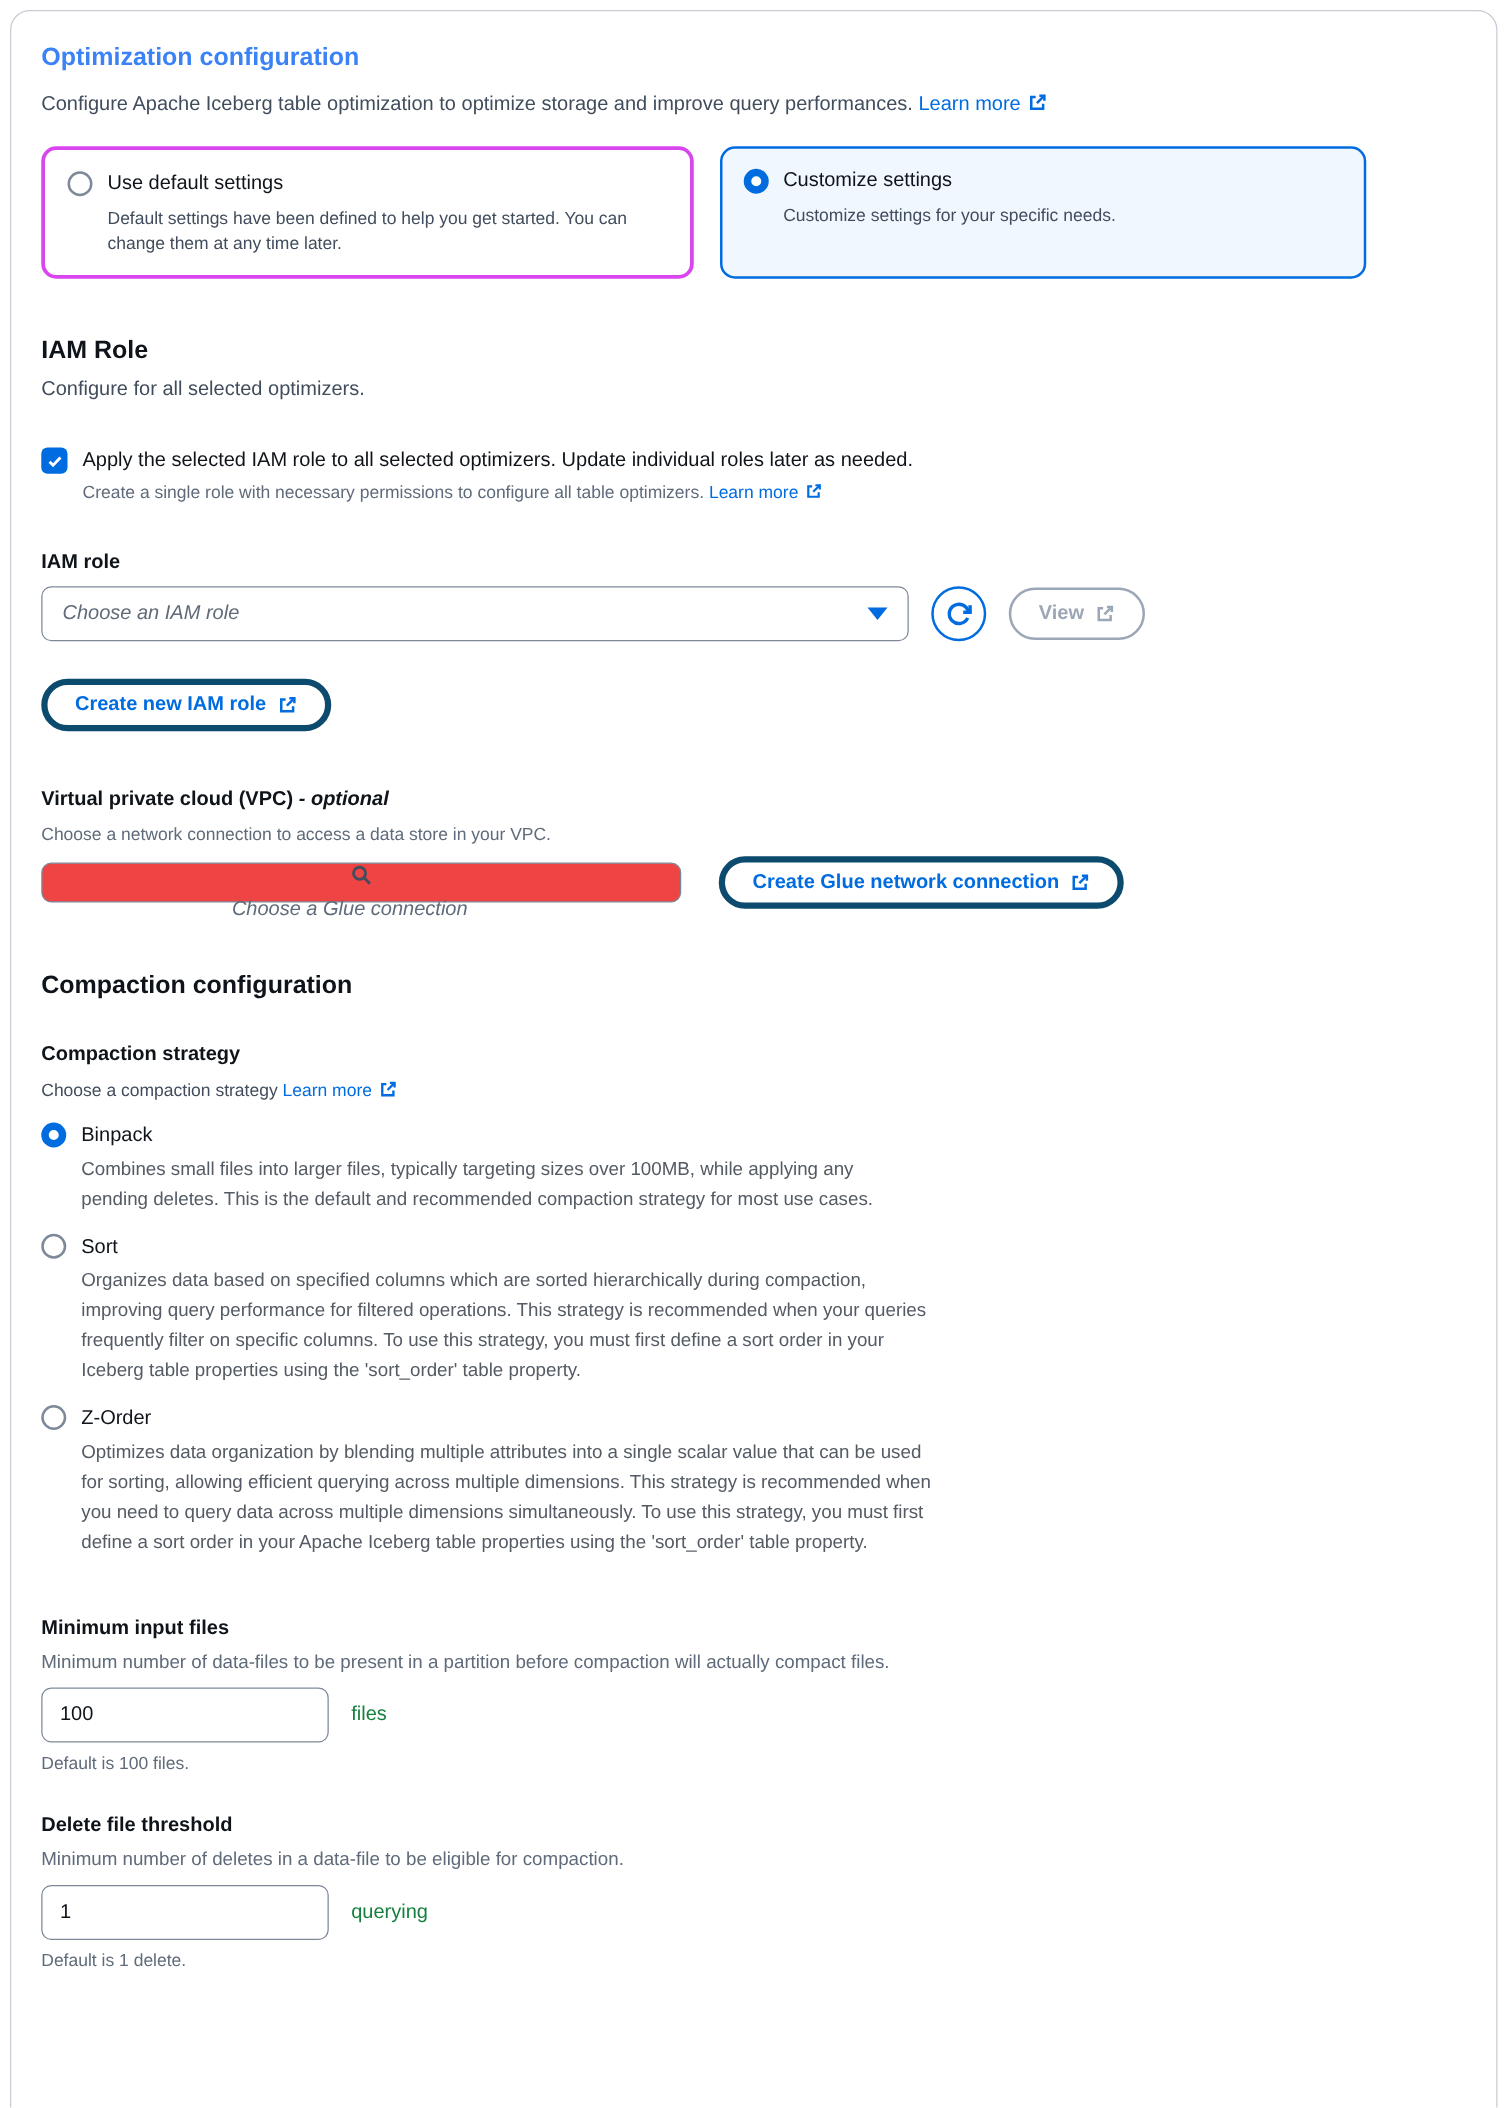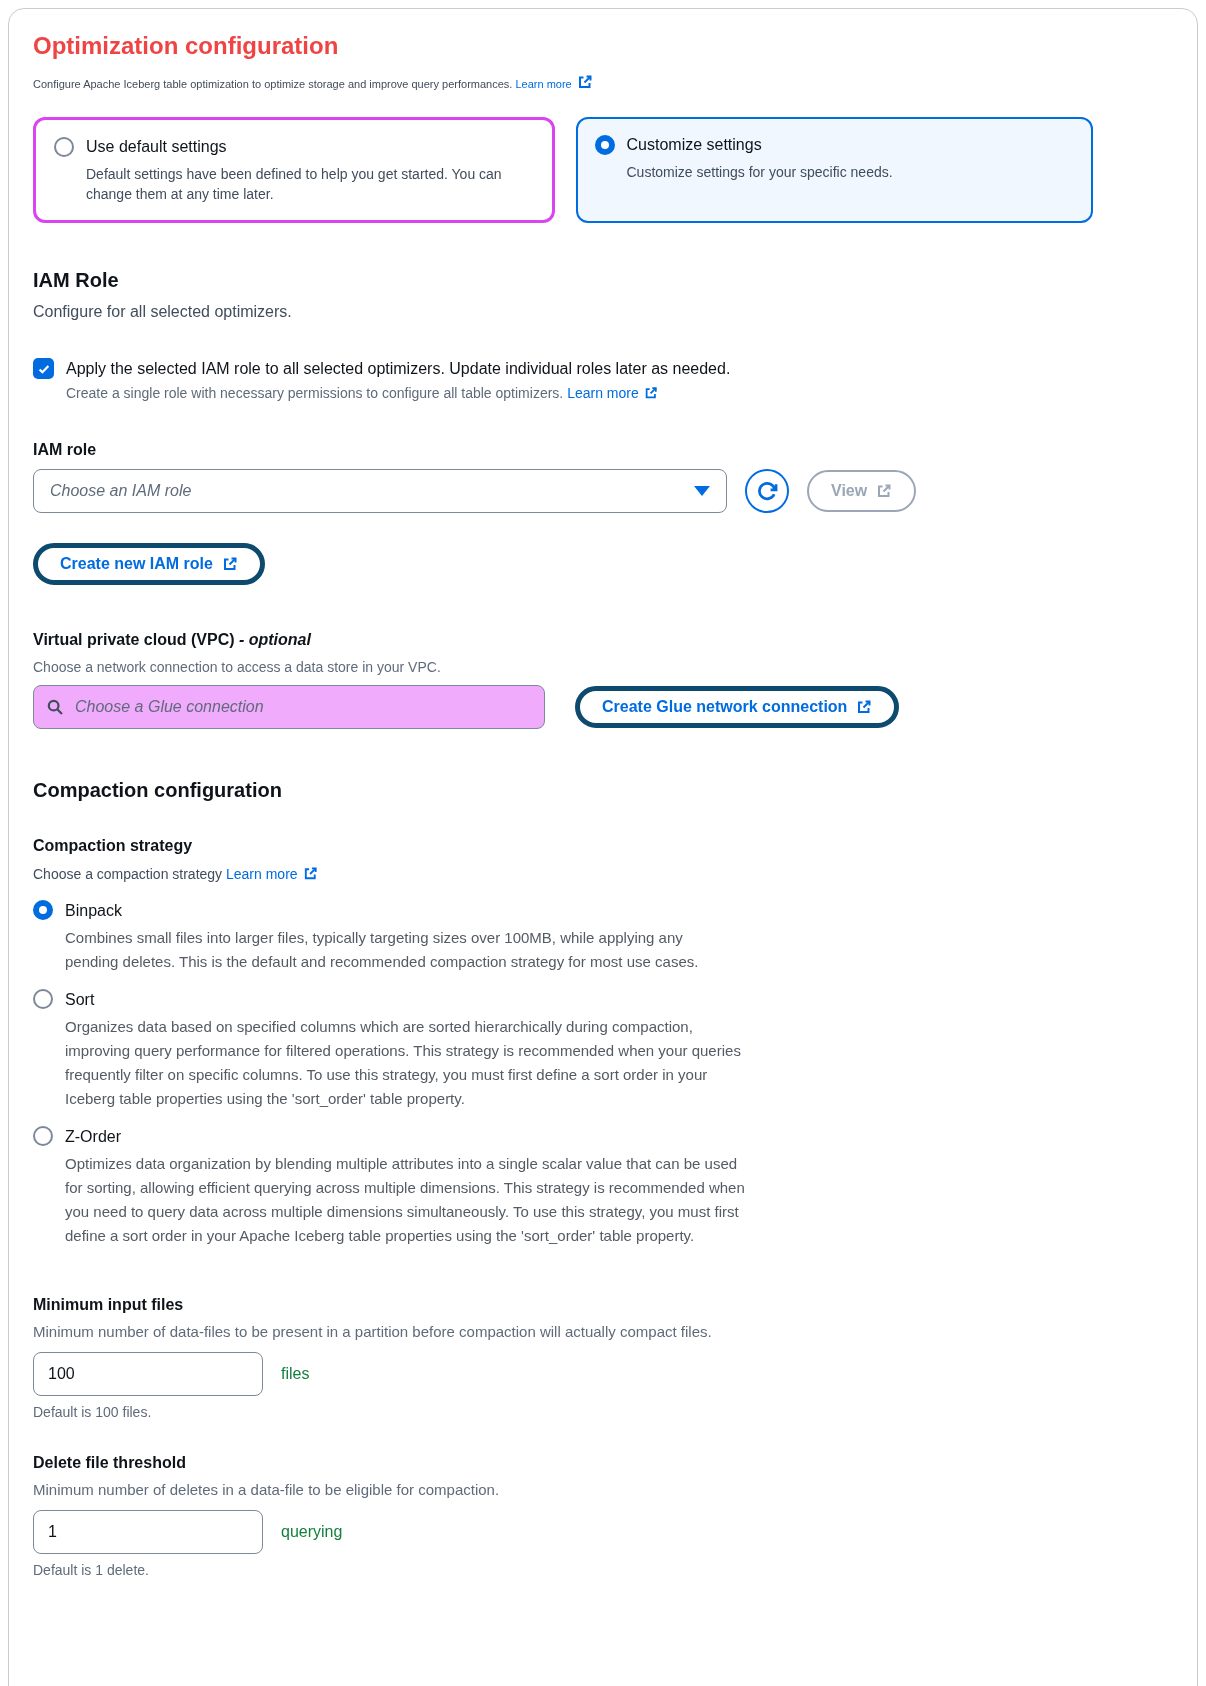--- a/index.html
+++ b/index.html
@@ -11,23 +11,23 @@
     color: #0f141a;
   }
   .container {
     margin: 8px 8px 0 8px;
     width: 1190px; height: 1700px;
     border: 1px solid #c6cbd4;
     border-radius: 16px;
     padding: 22px 24px 0 24px;
     background: #ffffff;
   }
-  h1 { font-size: 24px; line-height: 30px; margin: 0; font-weight: 700; color: #ef4444; }
+  h1 { font-size: 20px; line-height: 30px; margin: 0; font-weight: 700; color: #3b82f6; }
   h2 { font-size: 20px; line-height: 26px; margin: 0; font-weight: 700; color: #0f141a; }
-  .page-desc { margin-top: 12px; font-size: 11px; line-height: 22px; color: #414d5c; }
+  .page-desc { margin-top: 12px; font-size: 16px; line-height: 22px; color: #414d5c; }
   a.link { color: #006ce0; text-decoration: none; font-size: inherit; }
   .ext-icon { display: inline-block; vertical-align: -2px; margin-left: 5px; }
 
   
   .tiles { margin-top: 22px; display: flex; gap: 21px; width: 1060px; }
   .tile {
     flex: 1 1 0; border: 3px solid #d946ef; border-radius: 12px;
     padding: 16px 18px; background: #fff; display: flex; gap: 12px; min-height: 98px;
   }
   .tile.selected { border: 2px solid #006ce0; background: #f0f7ff; padding: 15px 17px; }
@@ -74,22 +74,22 @@
     font-size: 16px; font-weight: 700; display: inline-flex; align-items: center;
     justify-content: center; gap: 4px; padding: 0 22px; cursor: pointer;
   }
   .btn.primary-outline { border: 5px solid #0c4a6e; color: #006ce0; }
   .btn.disabled { border: 2px solid #9ba7b6; color: #9ba7b6; cursor: default; }
 
   .create-role-btn { margin-top: 30px; }
   .vpc-label { margin-top: 44px; }
   .vpc-row { margin-top: 8px; display: flex; align-items: center; gap: 30px; }
   .search-box {
-    width: 512px; height: 44px; border: 1.5px solid #7d8998; border-radius: 8px;
-    display: flex; align-items: center; padding: 0 12px; gap: 9px; background: #f0abfc;
+    width: 512px; height: 32px; border: 1.5px solid #7d8998; border-radius: 8px;
+    display: flex; align-items: center; padding: 0 12px; gap: 9px; background: #ef4444; flex-direction: column;
   }
   .search-box input {
     border: none; outline: none; flex: 1; font-size: 16px; font-family: inherit; color: #0f141a; background: transparent;
   }
   .search-box input::placeholder { font-style: italic; color: #5f6b7a; opacity: 1; }
 
   .compaction-title { margin-top: 48px; }
   .strategy-label { margin-top: 32px; }
   .strategy-desc { margin-top: 6px; font-size: 14px; line-height: 22px; color: #414d5c; }
   .strategy-desc a { font-size: 14px; }

